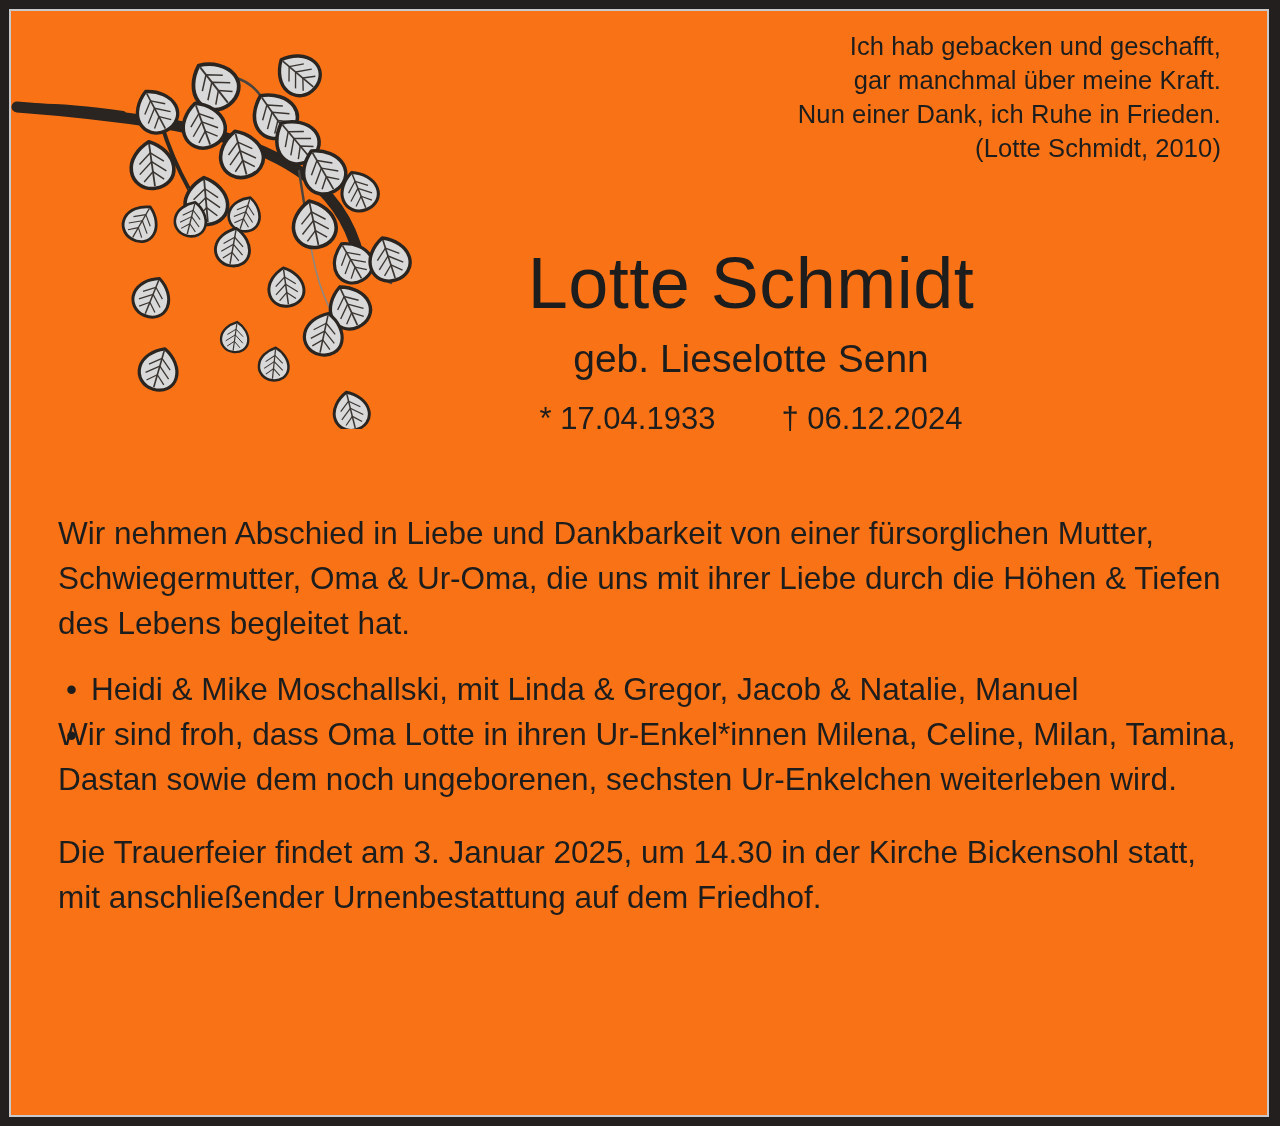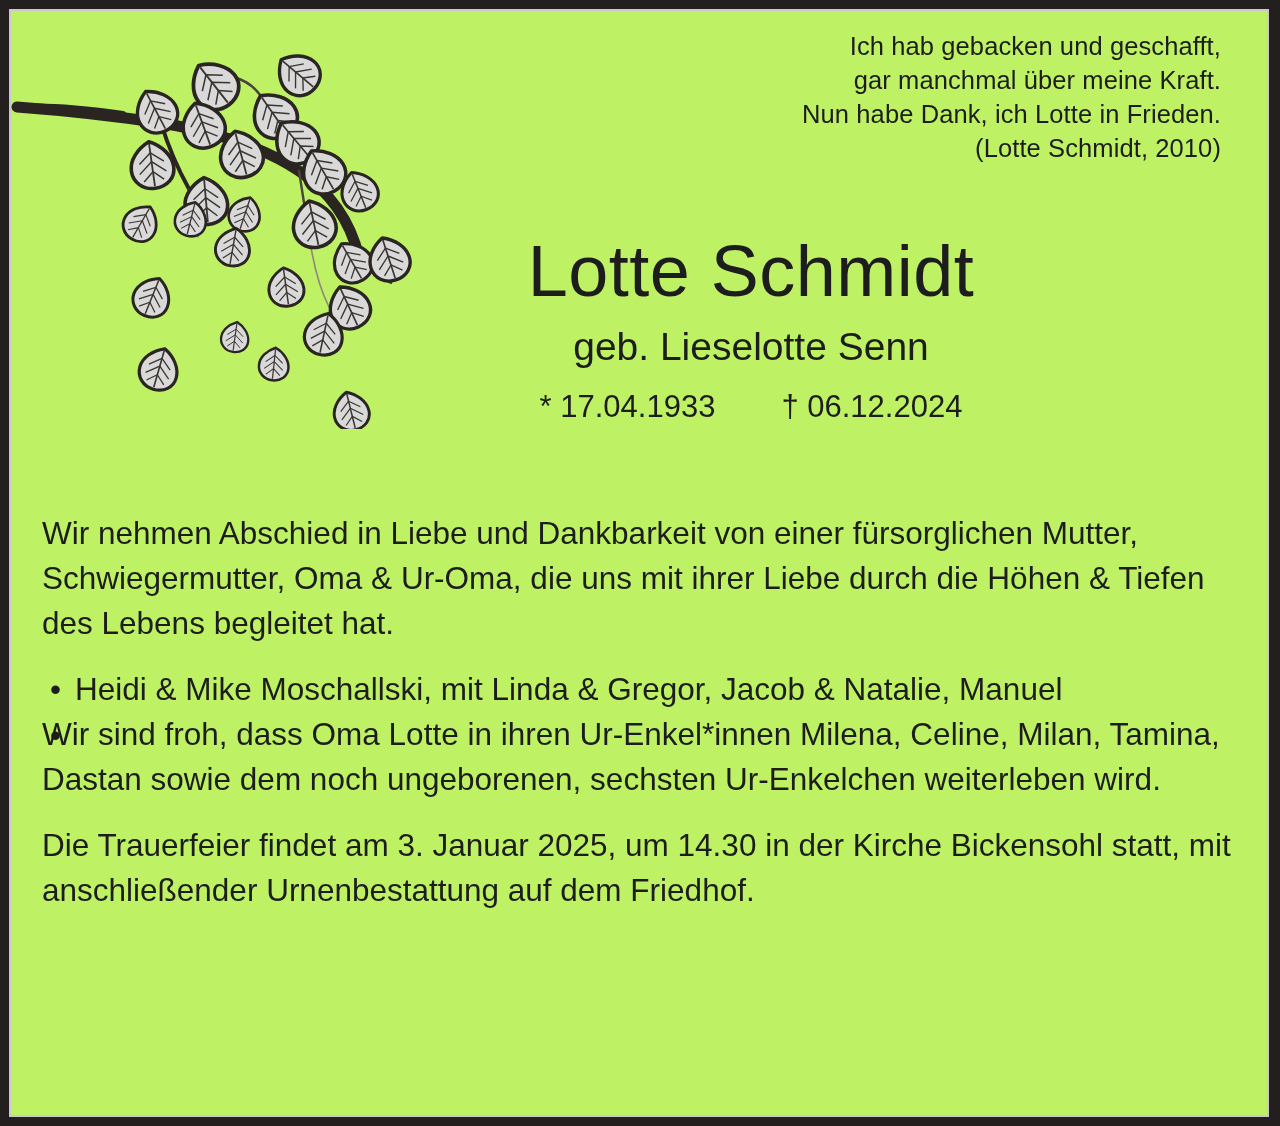--- a/index.html
+++ b/index.html
@@ -42,21 +42,21 @@
     border: 2px solid #c9c9cc;
     pointer-events: none;
   }
 
   .sheet {
     position: absolute;
     left: 11px;
     top: 11px;
     right: 13px;
     bottom: 11px;
-    background: #bef264;
+    background: #f97316;
   }
 
   
   .branch-art {
     position: absolute;
     left: 0px;
     top: 8px;
     width: 410px;
     height: 410px;
   }
@@ -73,21 +73,21 @@
     line-height: 34px;
     color: #1d1d1d;
     letter-spacing: 0.1px;
   }
   .poem div { white-space: nowrap; }
 
   
   .name-block {
     position: absolute;
     left: 400px;
-    top: 220px;
+    top: 232px;
     width: 680px;
     text-align: center;
   }
   .deceased-name {
     font-size: 72px;
     line-height: 80px;
     font-weight: 300;
     color: #1d1d1d;
     letter-spacing: 0.5px;
   }
@@ -105,29 +105,29 @@
     color: #1d1d1d;
     display: flex;
     justify-content: center;
     gap: 66px;
   }
   .date-item { white-space: nowrap; }
 
   
   .body-text {
     position: absolute;
-    left: 31px;
+    left: 47px;
     right: 30px;
     top: 500px;
     color: #1d1d1d;
     font-size: 31.5px;
     line-height: 45px;
   }
   .para { margin: 0 0 0 0; }
-  .para + .para { margin-top: 21px; }
+  .para + .para { margin-top: 28px; }
 
   .family-list {
     list-style: none;
     margin: 20px 0 0 0;
     padding: 0;
   }
   .family-list li {
     position: relative;
     padding-left: 33px;
     line-height: 46px;
@@ -246,21 +246,21 @@
           </g>
         <g>
             <use href="#leafShape" transform="translate(340,392) rotate(-14) scale(0.92)"></use>
           </g>
       </svg>
     </div>
 
     <div class="poem">
       <div>Ich hab gebacken und geschafft,</div>
       <div>gar manchmal über meine Kraft.</div>
-      <div>Nun habe Dank, ich Lotte in Frieden.</div>
+      <div>Nun einer Dank, ich Ruhe in Frieden.</div>
       <div>(Lotte Schmidt, 2010)</div>
     </div>
 
     <div class="name-block">
       <div class="deceased-name">Lotte Schmidt</div>
       <div class="maiden-name">geb. Lieselotte Senn</div>
       <div class="dates-row">
         <span class="date-item">* 17.04.1933</span>
         <span class="date-item">† 06.12.2024</span>
       </div>

